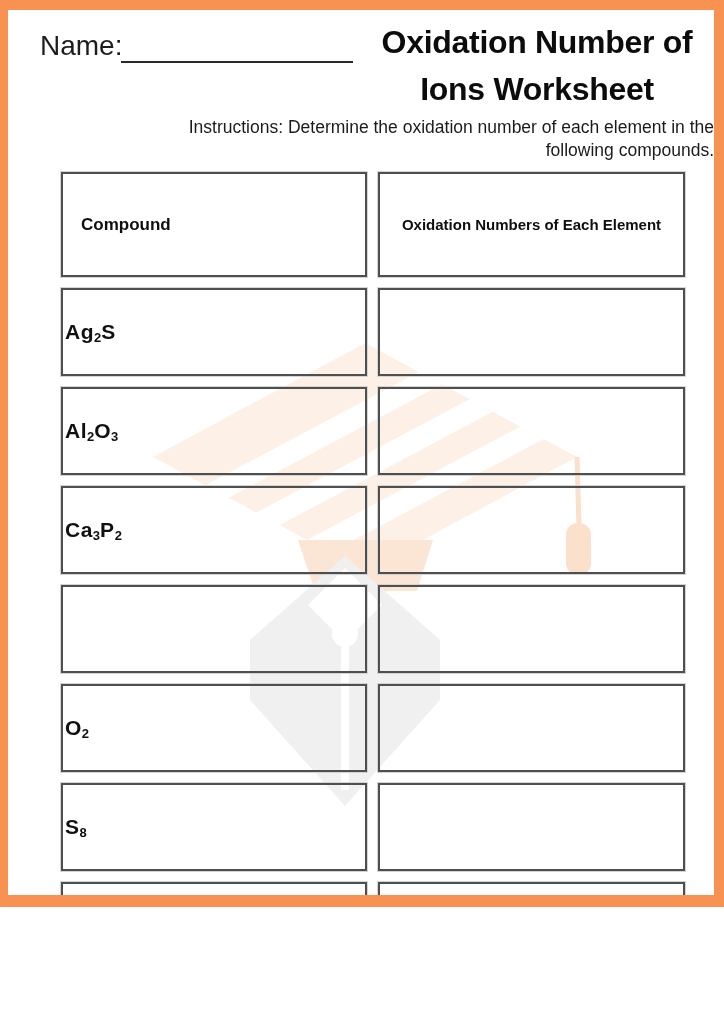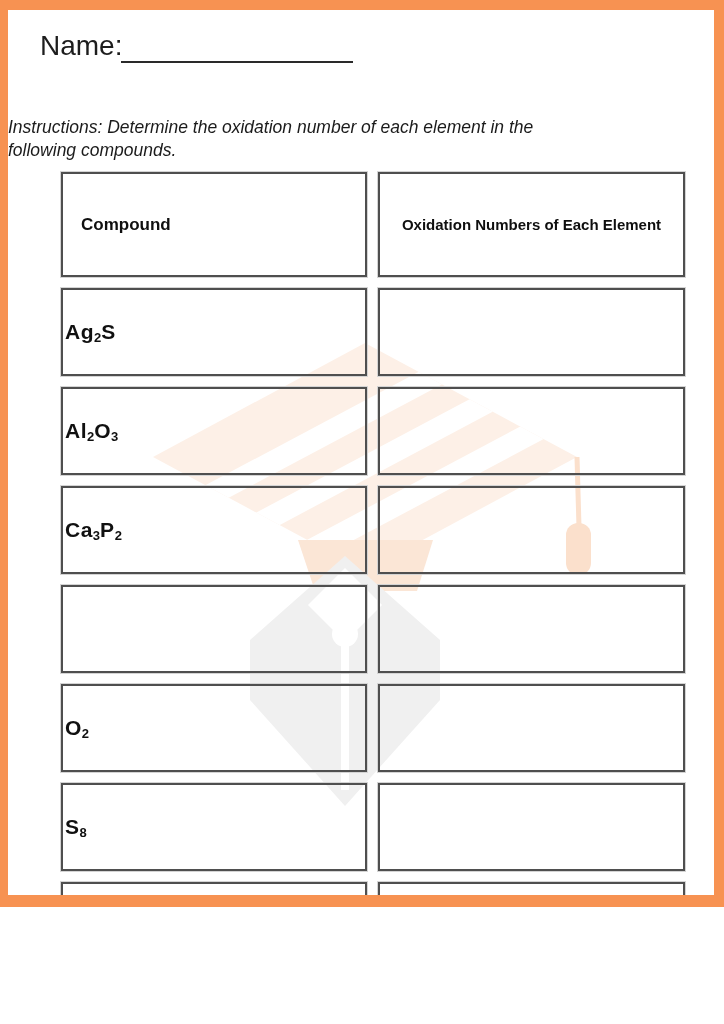--- a/index.html
+++ b/index.html
@@ -55,26 +55,25 @@
     font-weight: bold;
     letter-spacing: -0.3px;
     color: #0c0c0c;
     z-index: 2;
   }
   .instructions {
     position: absolute;
     top: 106px;
     left: 0;
     width: 706px;
-    text-align: left;
+    text-align: right;
     font-size: 17.5px;
     line-height: 23px;
     color: #1b1b1b;
     z-index: 2;
-    font-style: italic;
   }
 
   
   .table {
     position: absolute;
     left: 53px;
     top: 162px;
     display: grid;
     grid-template-columns: 306px 307px;
     grid-template-rows: 105px repeat(8, 88px);
@@ -142,20 +141,24 @@
       <polygon points="252,221 347,305 347,365 252,471 157,365 157,305" fill="#F0F0F0"></polygon>
       <polygon points="252,233 289,270 252,307 215,270" fill="#ffffff"></polygon>
       <circle cx="252" cy="299" r="13" fill="#ffffff"></circle>
       <rect x="248" y="305" width="8" height="150" fill="#ffffff"></rect>
     </g>
   </svg>
 
   <span class="name-label">Name:</span>
   <div class="name-line"></div>
 
+  <div class="title">
+    <div>Oxidation Number of</div>
+    <div>Ions Worksheet</div>
+  </div>
 
   <div class="instructions">
     <div>Instructions: Determine the oxidation number of each element in the</div>
     <div>following compounds.</div>
   </div>
 
   <div class="table">
     <div class="cell header-compound">
       <span>Compound</span>
     </div>

